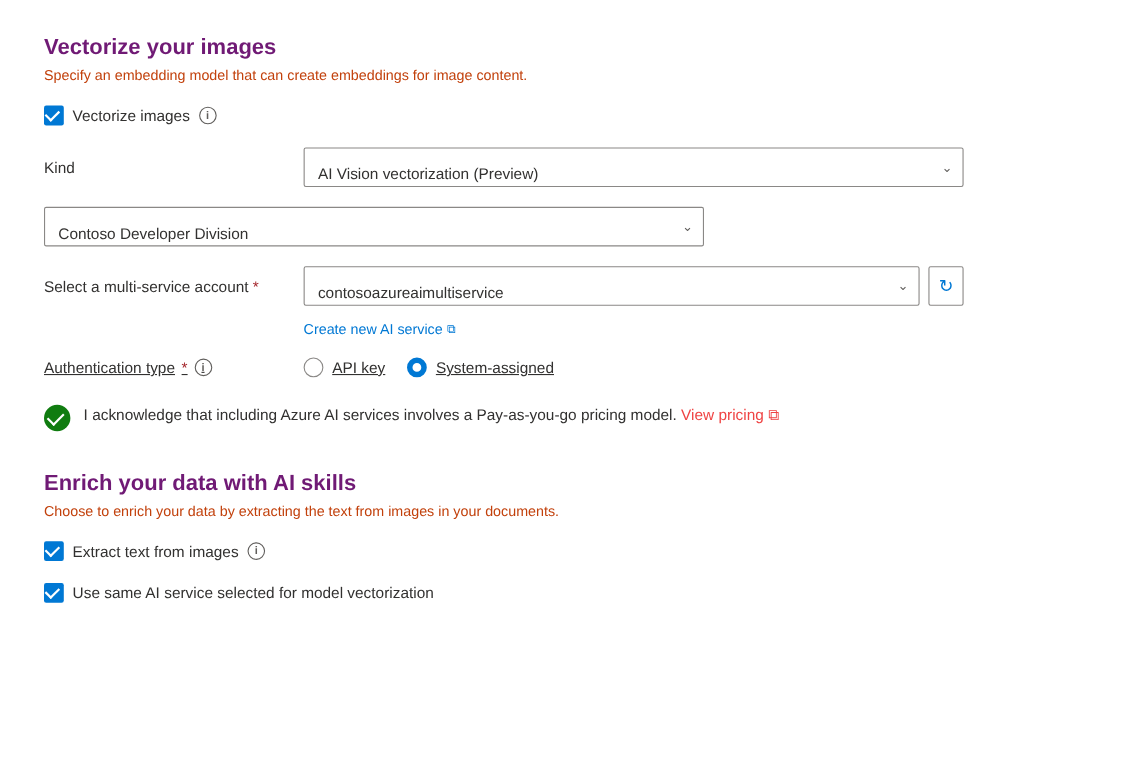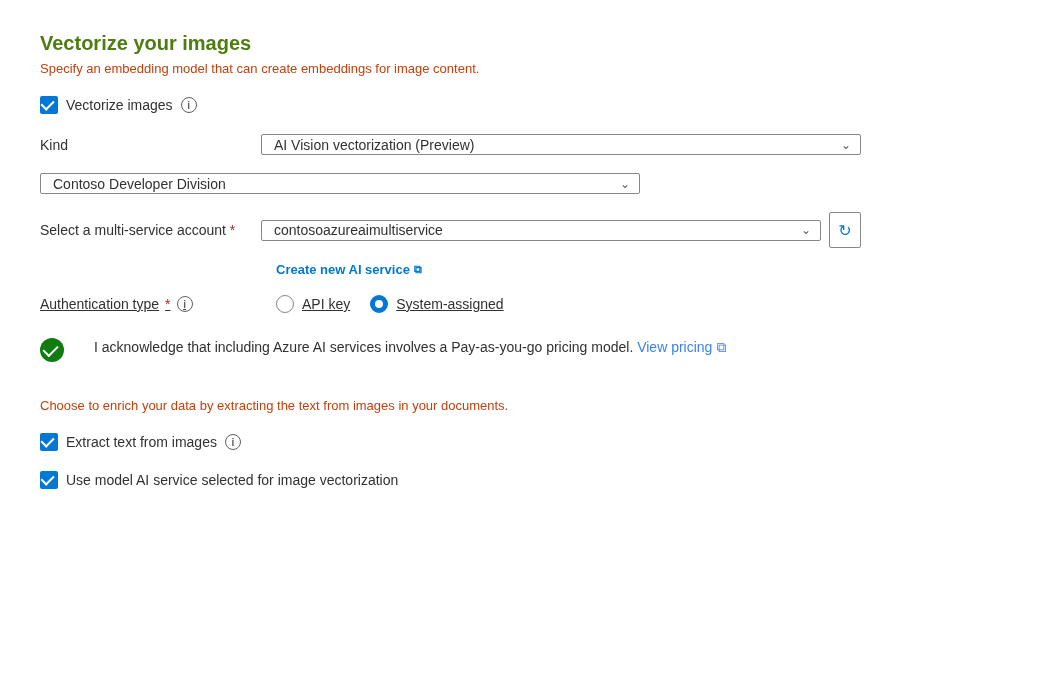--- a/index.html
+++ b/index.html
@@ -8,21 +8,21 @@
       font-size: 14px;
       color: #323130;
       background: #ffffff;
       padding: 32px 40px;
       max-width: 1044px;
     }
 
     .section-title {
       font-size: 20px;
       font-weight: 700;
-      color: #4d7c0f;
+      color: #701a75;
       margin-bottom: 6px;
     }
 
     .section-subtitle {
       font-size: 13px;
       color: #c2410c;
       margin-bottom: 20px;
     }
 
     .checkbox-row {
@@ -73,21 +73,21 @@
       font-size: 10px;
       font-weight: 700;
       cursor: pointer;
       flex-shrink: 0;
     }
 
     .form-row {
       display: flex;
       align-items: center;
       margin-bottom: 18px;
-      gap: 1px;
+      gap: 16px;
     }
 
     .form-label {
       font-size: 14px;
       color: #323130;
       min-width: 220px;
       flex-shrink: 0;
     }
 
     .required-star {
@@ -95,25 +95,25 @@
     }
 
     .dropdown-container {
       position: relative;
       flex: 1;
       max-width: 600px;
     }
 
     .dropdown {
       width: 100%;
-      height: 21px;
+      height: 36px;
       border: 1px solid #8a8886;
       border-radius: 2px;
       background: #ffffff;
-      padding: 0 36px 0 12px;
+      padding: 12px 36px 0 12px;
       font-size: 14px;
       color: #323130;
       appearance: none;
       cursor: pointer;
       font-family: inherit;
     }
 
     .dropdown-chevron {
       position: absolute;
       right: 10px;
@@ -162,21 +162,20 @@
       font-size: 11px;
       color: #0078d4;
     }
 
     .create-link-row {
       display: flex;
       align-items: flex-end;
       padding-left: 236px;
       margin-bottom: 18px;
       margin-top: -10px;
-      font-weight: bold;
     }
 
     .auth-row {
       display: flex;
       align-items: center;
       margin-bottom: 20px;
       gap: 16px;
       text-decoration: underline;
     }
 
@@ -245,25 +244,24 @@
       border-left: 2px solid white;
       border-bottom: 2px solid white;
       transform: rotate(-45deg) translateY(-2px);
       display: block;
     }
 
     .acknowledge-text {
       font-size: 14px;
       color: #323130;
       line-height: 1.5;
-      margin-left: 18px;
     }
 
     .view-pricing-link {
-      color: #3b82f6;
+      color: #ef4444;
       text-decoration: none;
       display: inline-flex;
       align-items: center;
       gap: 4px;
     }
 
     .section-gap {
       margin-top: 8px;
     }
   </style>
@@ -352,26 +350,27 @@
         <span>View pricing</span>
         <span>⧉</span>
       </a>
     </p>
   </div>
 
 </div>
 
 <div class="section-gap">
 
+  <h2 class="section-title">Enrich your data with AI skills</h2>
   <p class="section-subtitle">Choose to enrich your data by extracting the text from images in your documents.</p>
 
   <div class="checkbox-row">
     <div class="checkbox-blue"></div>
     <span class="checkbox-label">Extract text from images</span>
     <span class="info-icon">i</span>
   </div>
 
   <div class="checkbox-row">
     <div class="checkbox-blue"></div>
-    <span class="checkbox-label">Use model AI service selected for image vectorization</span>
+    <span class="checkbox-label">Use same AI service selected for model vectorization</span>
   </div>
 
 </div>
 
 </body></html>

